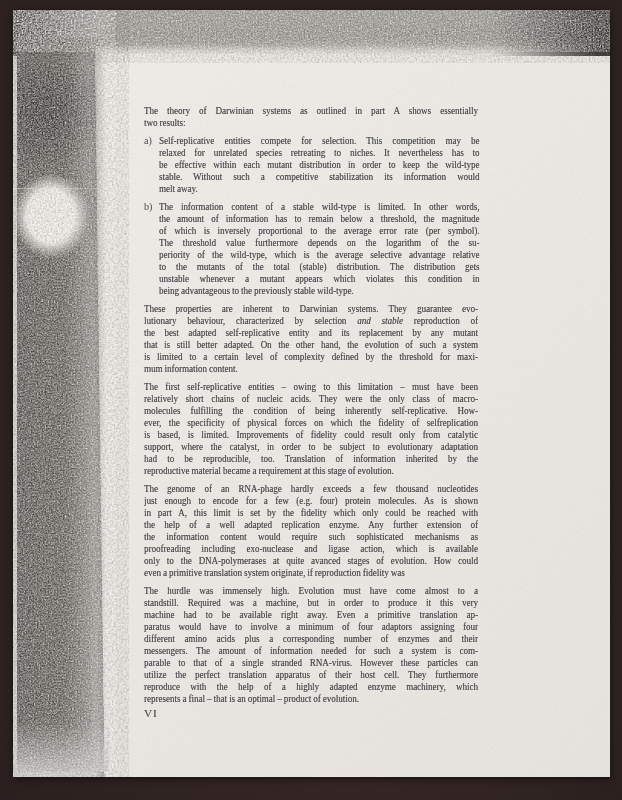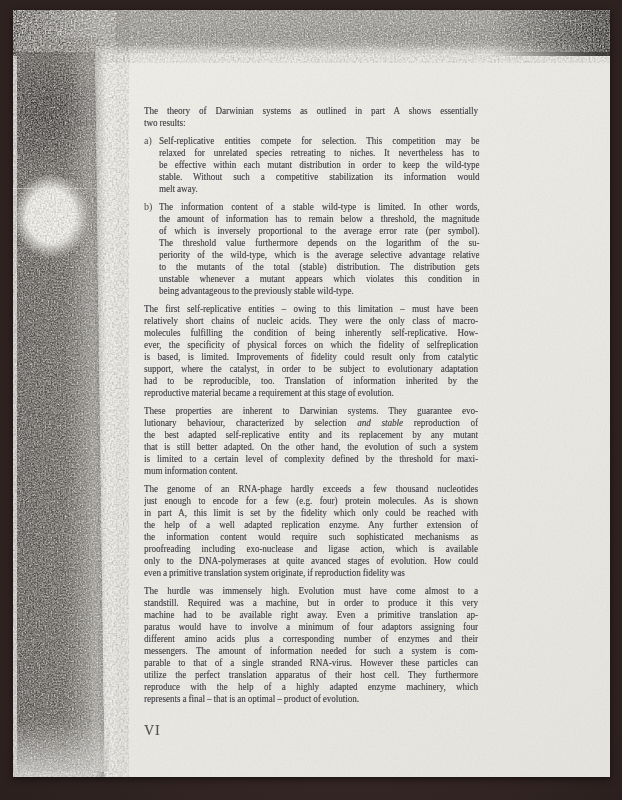--- a/index.html
+++ b/index.html
@@ -65,21 +65,21 @@
     height:12px; line-height:12px; overflow:hidden;
     text-align:justify; text-align-last:justify;
     word-spacing:-0.2px;
     transform:scaleX(0.898); transform-origin:0 50%;
     text-shadow:0.2px 0.2px 0.5px rgba(75,73,78,0.6);
   }
   .line.last { text-align-last:left; }
   .line i { font-style:italic; }
   .item { position:relative; padding-left:15px; }
   .item .marker { position:absolute; left:0; top:0; height:12px; line-height:12px; }
-  .folio { margin-top:18px; font-size:14px; letter-spacing:1px; color:#55534f;
+  .folio { margin-top:2px; font-size:11px; letter-spacing:1px; color:#55534f;
            text-shadow:0.2px 0.2px 0.5px rgba(85,83,79,0.5); }
 </style>
 </head>
 <body>
 
 <div class="scene">
   <div class="sheet">
     <div class="page"></div>
     <div class="band-top"></div>
     <div class="band-left"></div>
@@ -129,37 +129,37 @@
             <div class="line"><span>of which is inversely proportional to the average error rate (per symbol).</span></div>
             <div class="line"><span>The threshold value furthermore depends on the logarithm of the su-</span></div>
             <div class="line"><span>periority of the wild-type, which is the average selective advantage relative</span></div>
             <div class="line"><span>to the mutants of the total (stable) distribution. The distribution gets</span></div>
             <div class="line"><span>unstable whenever a mutant appears which violates this condition in</span></div>
             <div class="line last"><span>being advantageous to the previously stable wild-type.</span></div>
           </div>
       </div>
 
       <div class="block para">
+          <div class="line"><span>These properties are inherent to Darwinian systems. They guarantee evo-</span></div>
+          <div class="line"><span>lutionary behaviour, characterized by selection </span><i>and stable</i><span> reproduction of</span></div>
+          <div class="line"><span>the best adapted self-replicative entity and its replacement by any mutant</span></div>
+          <div class="line"><span>that is still better adapted. On the other hand, the evolution of such a system</span></div>
+          <div class="line"><span>is limited to a certain level of complexity defined by the threshold for maxi-</span></div>
+          <div class="line last"><span>mum information content.</span></div>
+        </div>
+
+      <div class="block para">
           <div class="line"><span>The first self-replicative entities – owing to this limitation – must have been</span></div>
           <div class="line"><span>relatively short chains of nucleic acids. They were the only class of macro-</span></div>
           <div class="line"><span>molecules fulfilling the condition of being inherently self-replicative. How-</span></div>
           <div class="line"><span>ever, the specificity of physical forces on which the fidelity of selfreplication</span></div>
           <div class="line"><span>is based, is limited. Improvements of fidelity could result only from catalytic</span></div>
           <div class="line"><span>support, where the catalyst, in order to be subject to evolutionary adaptation</span></div>
           <div class="line"><span>had to be reproducible, too. Translation of information inherited by the</span></div>
           <div class="line last"><span>reproductive material became a requirement at this stage of evolution.</span></div>
-        </div>
-
-      <div class="block para">
-          <div class="line"><span>These properties are inherent to Darwinian systems. They guarantee evo-</span></div>
-          <div class="line"><span>lutionary behaviour, characterized by selection </span><i>and stable</i><span> reproduction of</span></div>
-          <div class="line"><span>the best adapted self-replicative entity and its replacement by any mutant</span></div>
-          <div class="line"><span>that is still better adapted. On the other hand, the evolution of such a system</span></div>
-          <div class="line"><span>is limited to a certain level of complexity defined by the threshold for maxi-</span></div>
-          <div class="line last"><span>mum information content.</span></div>
         </div>
 
       <div class="block para">
           <div class="line"><span>The genome of an RNA-phage hardly exceeds a few thousand nucleotides</span></div>
           <div class="line"><span>just enough to encode for a few (e.g. four) protein molecules. As is shown</span></div>
           <div class="line"><span>in part A, this limit is set by the fidelity which only could be reached with</span></div>
           <div class="line"><span>the help of a well adapted replication enzyme. Any further extension of</span></div>
           <div class="line"><span>the information content would require such sophisticated mechanisms as</span></div>
           <div class="line"><span>proofreading including exo-nuclease and ligase action, which is available</span></div>
           <div class="line"><span>only to the DNA-polymerases at quite avanced stages of evolution. How could</span></div>

